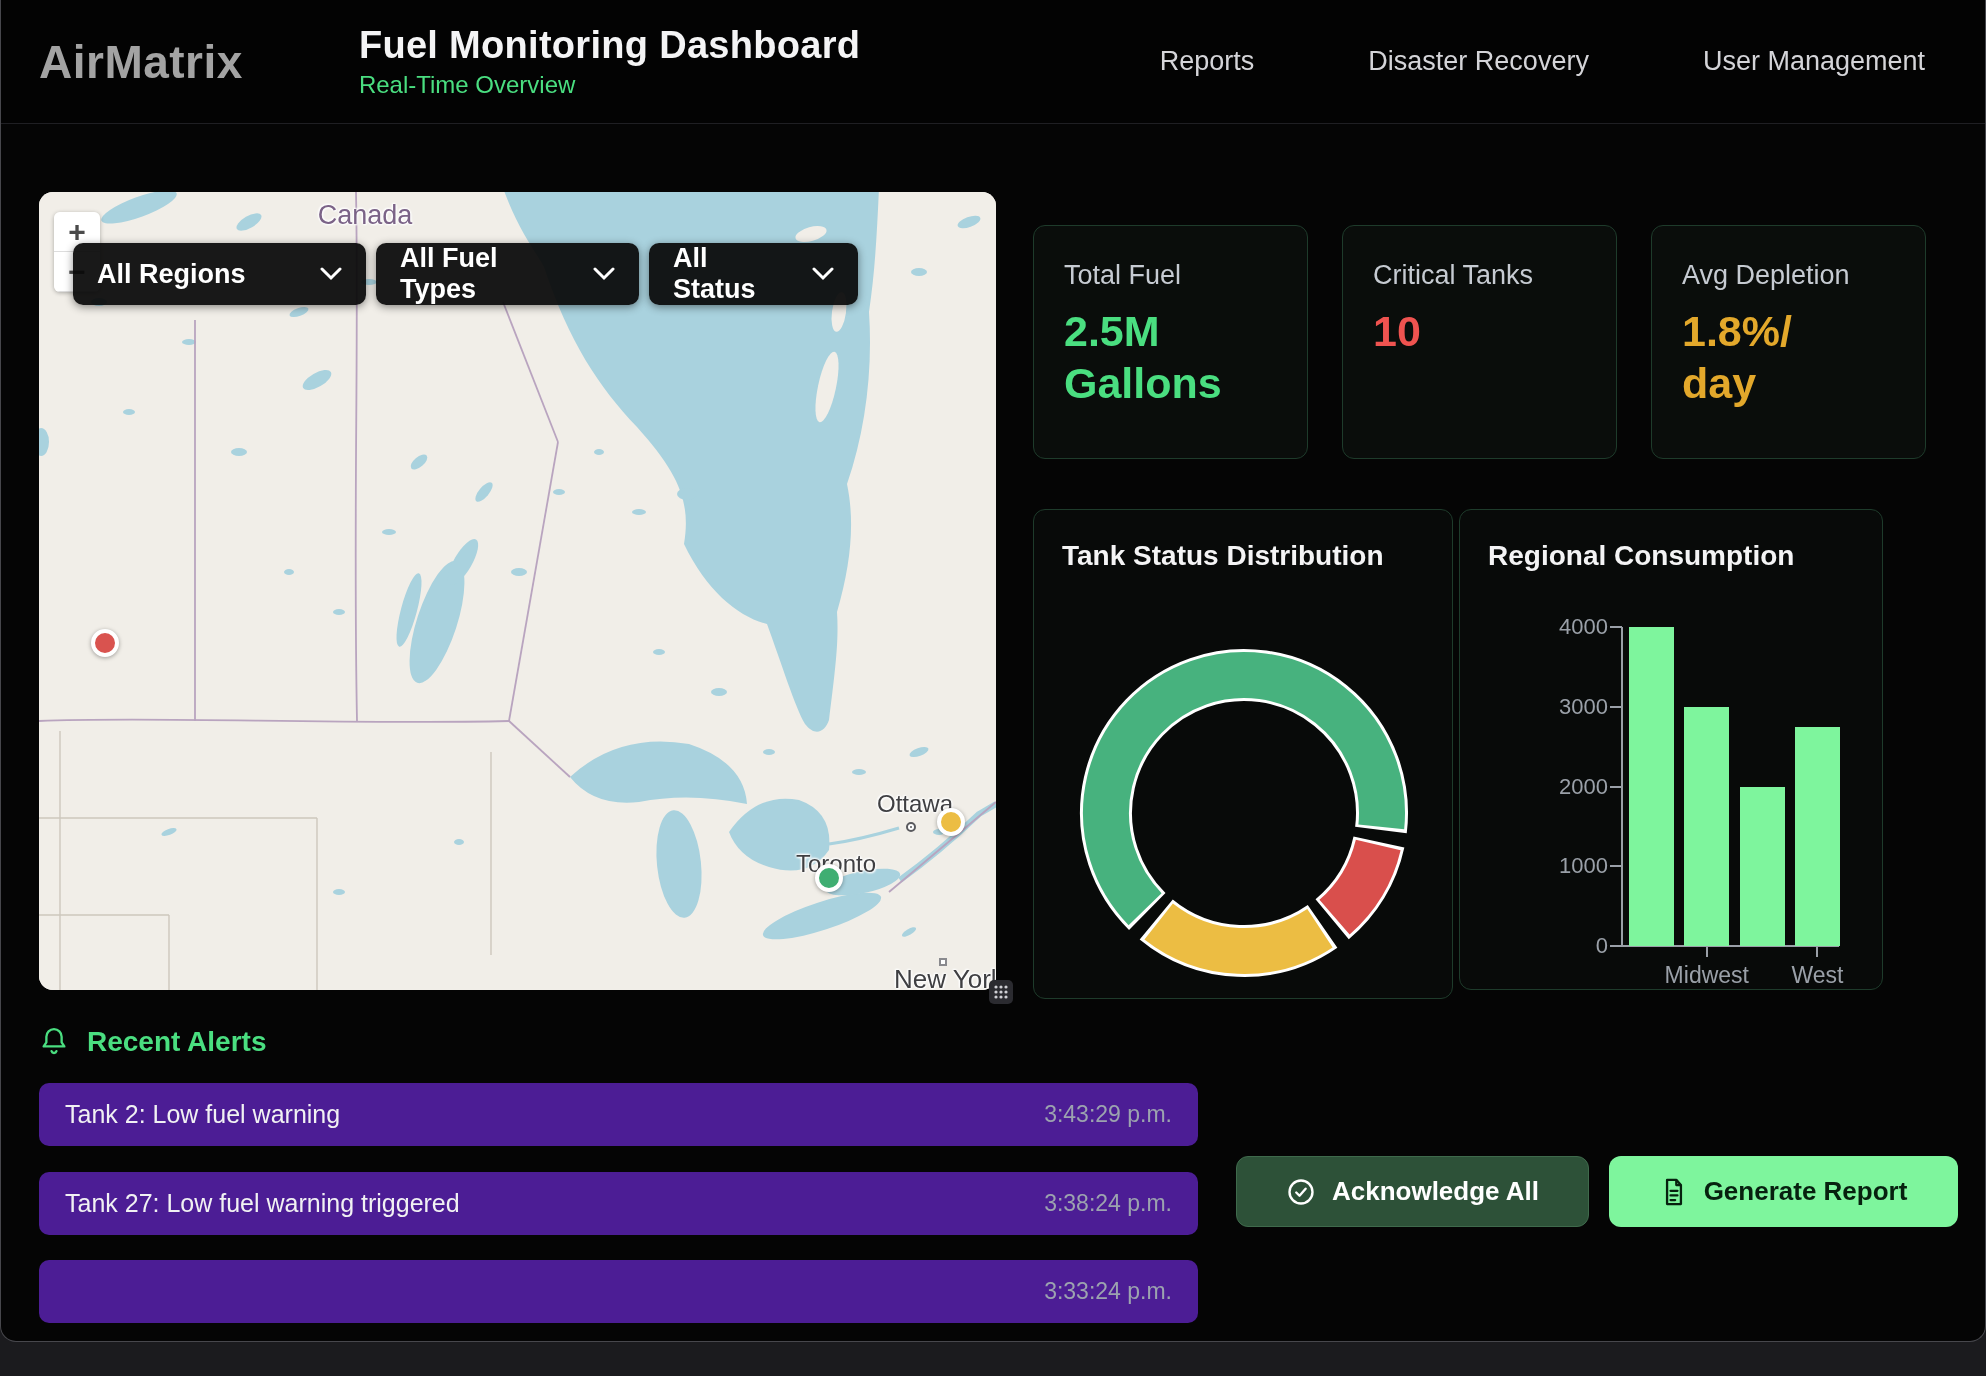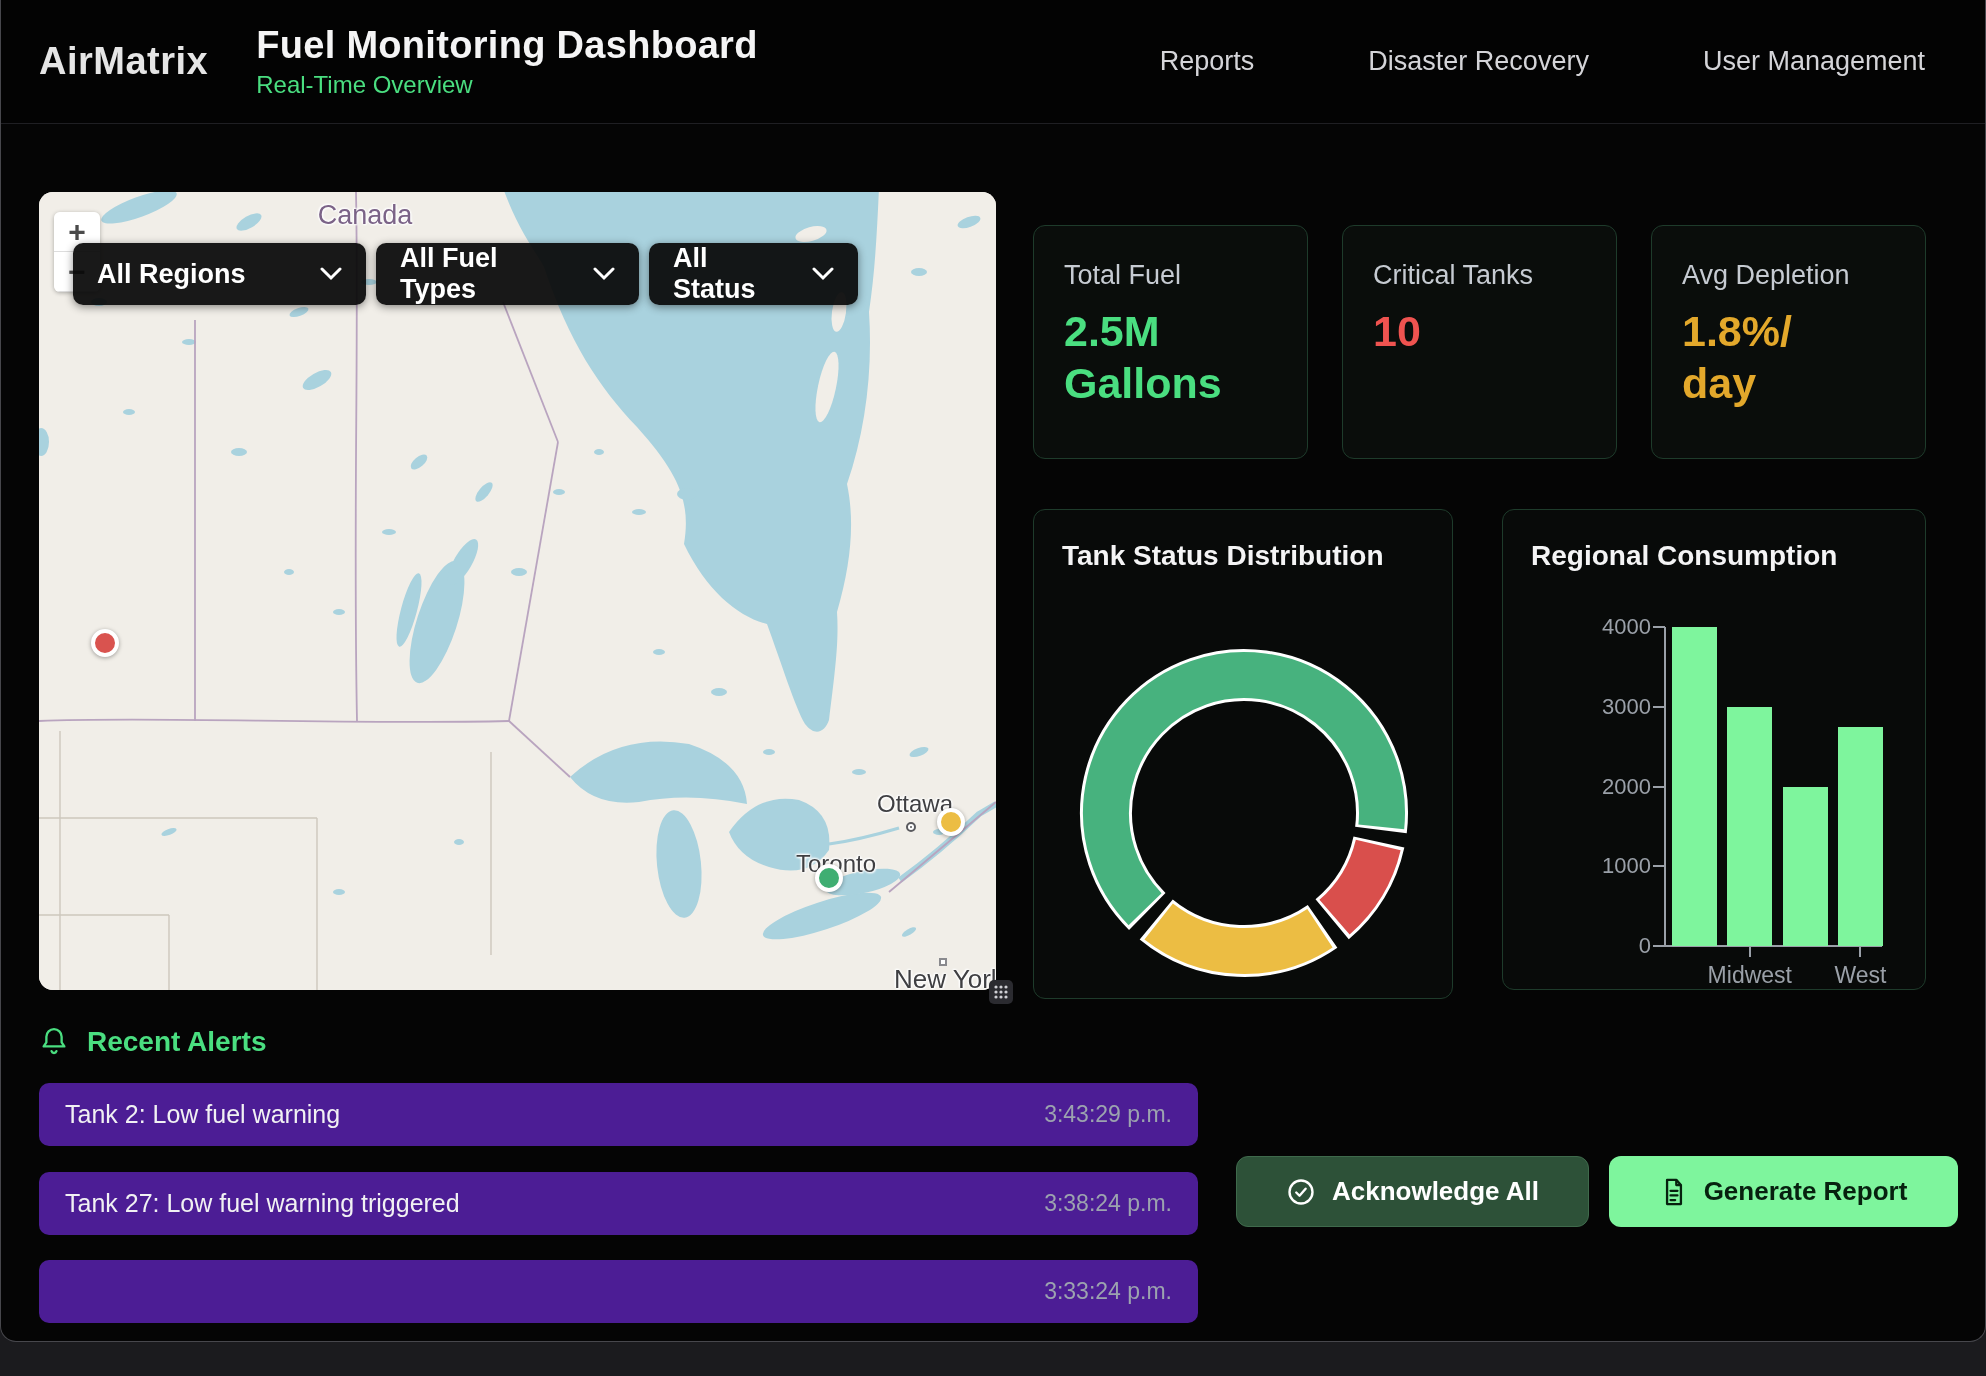--- a/index.html
+++ b/index.html
@@ -4,21 +4,21 @@
 <style>
   * { margin:0; padding:0; box-sizing:border-box; }
   html,body { width:1986px; height:1376px; background:#1b1b1e; overflow:hidden;
     font-family:"Liberation Sans","DejaVu Sans",sans-serif; }
   .app { position:absolute; left:0; top:0; width:1986px; height:1342px; background:#050505;
     border:1px solid #47474c; border-top:none; border-radius:0 0 16px 16px; overflow:hidden; }
 
   
   .header { position:absolute; left:0; top:0; width:100%; height:124px; display:flex;
     align-items:center; padding:0 60px 0 38px; border-bottom:1px solid #1f1f23; background:#030303; }
-  .brand { font-size:38px; font-weight:bold; color:#e5e5e5; margin-right:48px; letter-spacing:.5px; }
+  .brand { font-size:46px; font-weight:bold; color:#a3a3a3; margin-right:116px; letter-spacing:.5px; }
   .titleblock .title { font-size:38px; font-weight:bold; color:#f4f4f5; letter-spacing:.3px; }
   .titleblock .subtitle { font-size:24px; color:#4ade80; margin-top:4px; }
   .nav { margin-left:auto; display:flex; gap:114px; }
   .nav span { font-size:27px; color:#d4d4d8; cursor:pointer; }
 
   
   .map { position:absolute; left:38px; top:192px; width:957px; height:798px; border-radius:14px;
     background:#f1eee8; overflow:hidden; }
   .map svg.geo { position:absolute; left:0; top:0; }
   .map-label { position:absolute; color:#3f3f42; white-space:nowrap;
@@ -47,21 +47,21 @@
   .stats { position:absolute; left:1032px; top:225px; width:893px; display:flex; gap:34px; }
   .card { flex:1; height:234px; background:#0a0d0b; border:1px solid #1e3b2b; border-radius:12px;
     padding:34px 30px; }
   .card .label { font-size:27px; color:#c6cbd2; }
   .card .value { font-size:43px; font-weight:bold; margin-top:14px; line-height:1.22; }
 
   
   .panel { position:absolute; background:#080a09; border:1px solid #1e3b2b; border-radius:12px; }
   .panel .ptitle { position:absolute; left:28px; top:30px; font-size:28px; font-weight:bold; color:#f4f4f5; }
   .panel-donut { left:1032px; top:509px; width:420px; height:490px; }
-  .panel-bar   { left:1501px; top:509px; width:424px; height:481px; }
+  .panel-bar   { left:1458px; top:509px; width:424px; height:481px; }
   .bar-el { position:absolute; }
   .bar-ylabel { width:148px; text-align:right; font-size:22px; color:#9aa0a8; }
   .bar-xlabel { text-align:center; font-size:23px; color:#9aa0a8; }
   .axis { background:#9aa0a8; }
 
   
   .alerts-title { position:absolute; left:38px; top:1026px; display:flex; align-items:center; gap:18px; }
   .alerts-title .txt { font-size:28px; font-weight:bold; color:#4ade80; }
   .alert-row { position:absolute; left:38px; width:1159px; height:63px; background:#4c1d95;
     border-radius:10px; display:flex; align-items:center; padding:0 26px; cursor:pointer; }

